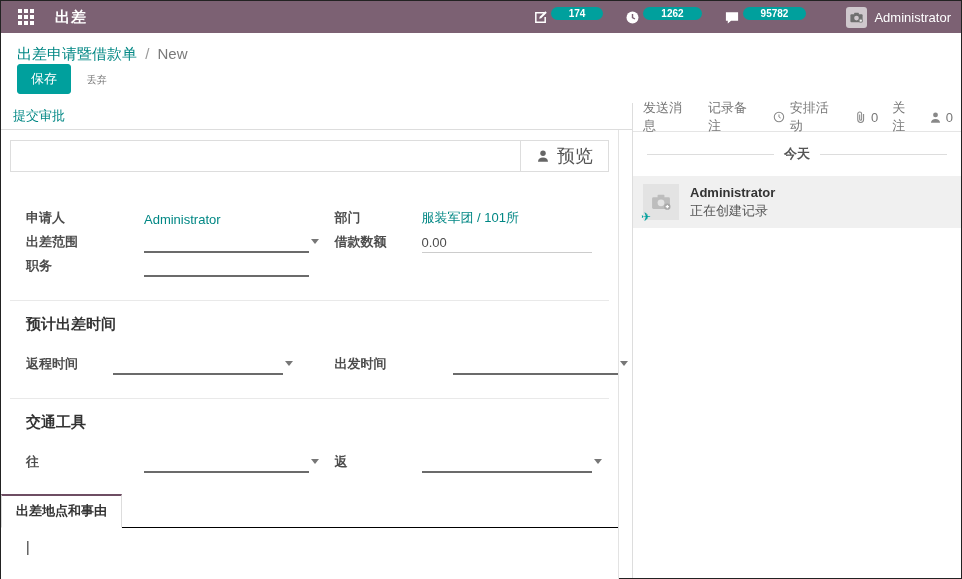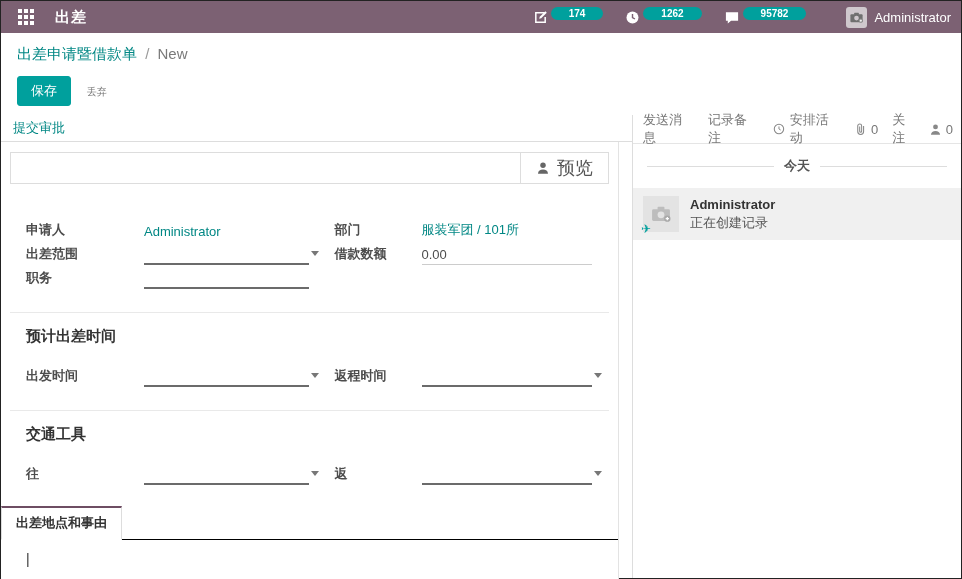--- a/index.html
+++ b/index.html
@@ -17,21 +17,21 @@
   .nav-spacer { flex:1; }
   .nav-item { display:flex; align-items:center; margin-right:22px; cursor:pointer; }
   .nav-item svg { display:block; }
   .badge { background:#00a09d; color:#fff; font-size:10px; font-weight:bold; border-radius:9px; padding:1px 18px; margin-left:3px; transform:translateY(-4px); }
   .user-menu { display:flex; align-items:center; margin-left:18px; cursor:pointer; }
   .nav-avatar { width:21px; height:21px; border-radius:3px; background:#cfc8cd; display:flex; align-items:center; justify-content:center; margin-right:7px; }
   .user-name { font-size:13px; color:#fff; }
 
   
   .control-panel { padding:12px 16px 0 16px; flex:0 0 auto; }
-  .breadcrumb { font-size:15px; margin-bottom:12px; }
+  .breadcrumb { font-size:15px; }
   .breadcrumb .bc-link { color:#008784; cursor:pointer; }
   .breadcrumb .bc-sep { color:#999; margin:0 4px; }
   .breadcrumb .bc-current { color:#7a7a7a; }
   .cp-buttons { padding-bottom:9px; }
   .btn-save { background:#00a09d; border:1px solid #00a09d; color:#fff; font-size:13px; padding:5px 13px; border-radius:3px; cursor:pointer; }
   .btn-discard { background:none; border:none; color:#737373; font-size:10px; padding:5px 12px; cursor:pointer; }
 
   
   .content { flex:1; display:flex; min-height:0; }
   .left-pane { width:632px; flex:0 0 auto; border-right:1px solid #ddd; display:flex; flex-direction:column; }
@@ -208,31 +208,31 @@
               <div class="flabel">借款数额</div>
               <div class="fvalue input-light">0.00</div>
             </div>
           </div>
         </div>
 
         <div class="sep"></div>
 
         <div class="section-title">预计出差时间</div>
         <div class="field-grid section-grid">
+          <div class="fcol fcol-right">
+            <div class="frow">
+              <div class="flabel">返程时间</div>
+              <div class="fvalue input-dark">
+                <span class="caret"></span>
+              </div>
+            </div>
+          </div>
           <div class="fcol fcol-left">
             <div class="frow">
               <div class="flabel">出发时间</div>
-              <div class="fvalue input-dark">
-                <span class="caret"></span>
-              </div>
-            </div>
-          </div>
-          <div class="fcol fcol-right">
-            <div class="frow">
-              <div class="flabel">返程时间</div>
               <div class="fvalue input-dark">
                 <span class="caret"></span>
               </div>
             </div>
           </div>
         </div>
 
         <div class="sep"></div>
 
         <div class="section-title">交通工具</div>

